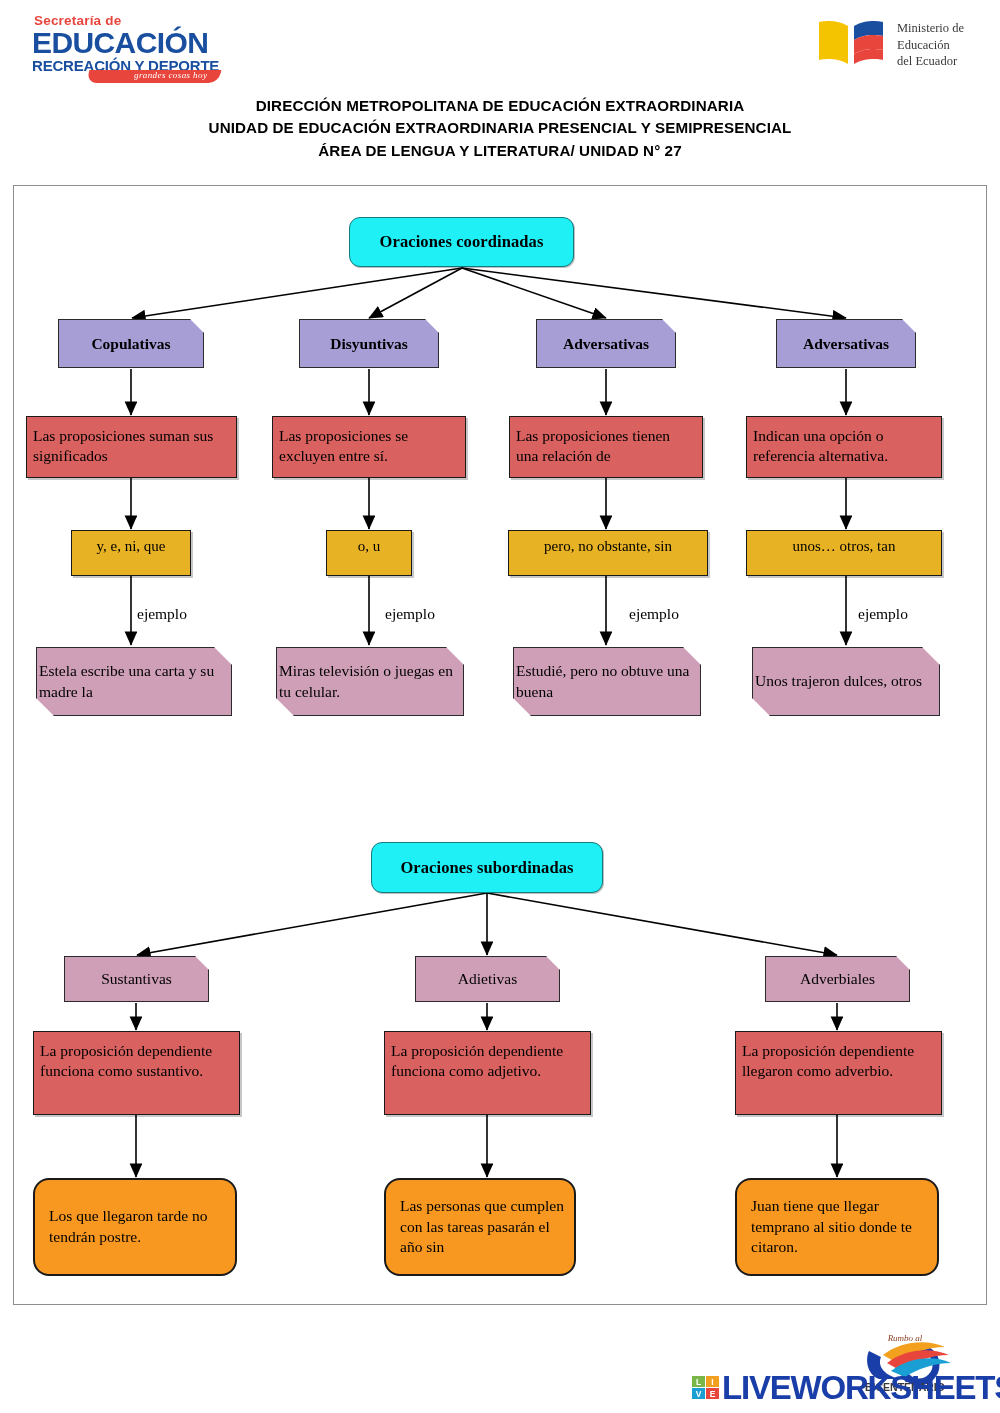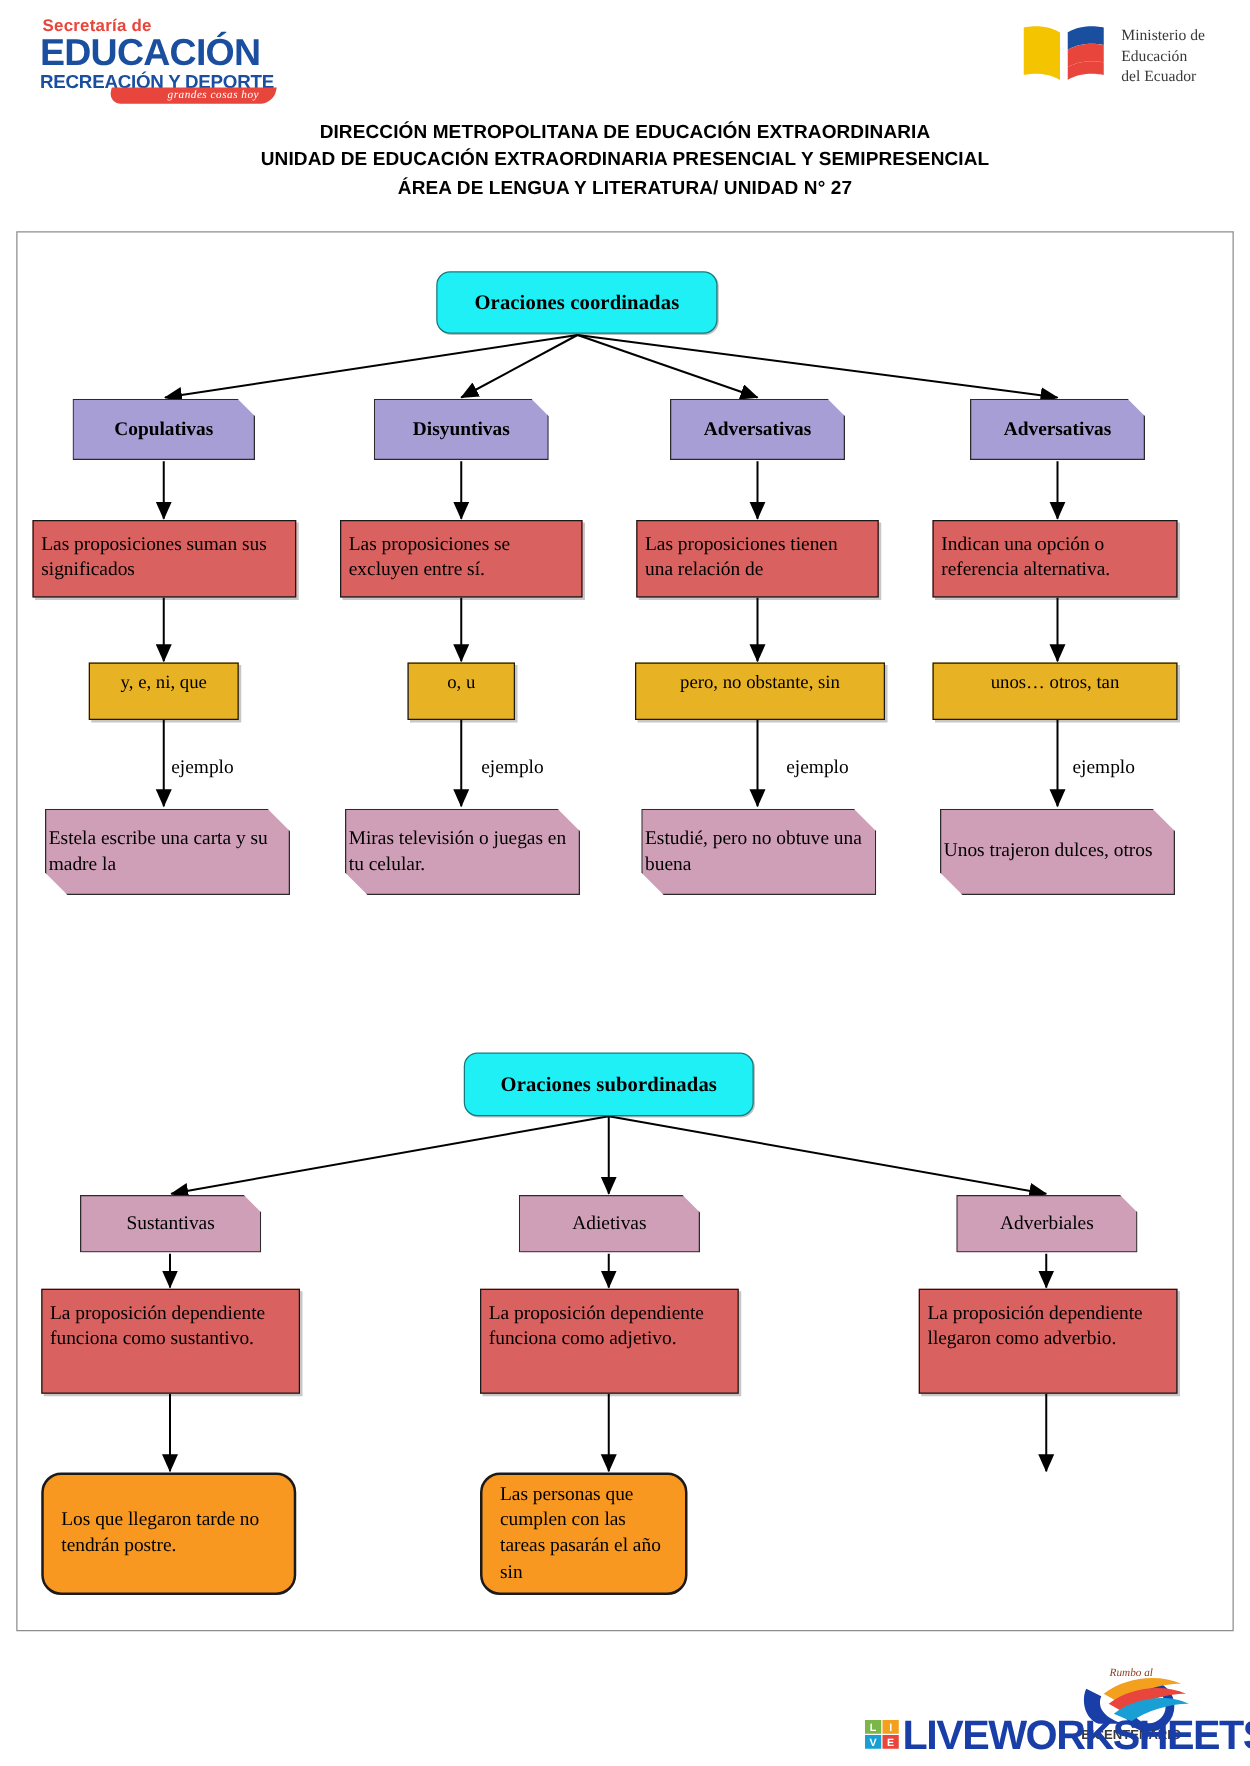--- a/index.html
+++ b/index.html
@@ -264,22 +264,25 @@
   <div class="node n-def" style="left:384px; top:1031px; width:207px; height:84px;">
     <span>La proposición dependiente funciona como adjetivo.</span>
   </div>
   <div class="node n-def" style="left:735px; top:1031px; width:207px; height:84px;">
     <span>La proposición dependiente llegaron como adverbio.</span>
   </div>
 
   <div class="node n-exo" style="left:33px; top:1178px; width:204px; height:98px;">
     <span>Los que llegaron tarde no tendrán postre.</span>
   </div>
-  <div class="node n-exo" style="left:384px; top:1178px; width:166px; height:98px;">
+  <div class="node n-exo" style="left:384px; top:1178px; width:192px; height:98px;">
     <span>Las personas que cumplen con las tareas pasarán el año sin</span>
+  </div>
+  <div class="node n-exo" style="left:735px; top:1178px; width:204px; height:98px;">
+    <span>Juan tiene que llegar temprano al sitio donde te citaron.</span>
   </div>
 
   <svg class="bicent" viewBox="0 0 100 72">
     <text x="50" y="16" text-anchor="middle" font-family="Liberation Serif, serif" font-size="9" font-style="italic" fill="#8a3c1e">Rumbo al</text>
     <g>
       <path d="M14 26 C10 34 12 50 24 54 L44 54 C30 50 22 42 26 32 Z" fill="#1a3ea8"></path>
       <circle cx="64" cy="40" r="17" fill="none" stroke="#1a3ea8" stroke-width="7"></circle>
       <path d="M28 30 C46 16 72 14 90 22 C74 22 54 28 42 38 Z" fill="#f2a01e"></path>
       <path d="M32 38 C50 24 76 22 94 30 C78 30 58 36 46 46 Z" fill="#e8453c"></path>
       <path d="M36 46 C54 32 80 30 96 38 C80 38 62 44 50 52 Z" fill="#1a9fd4"></path>

